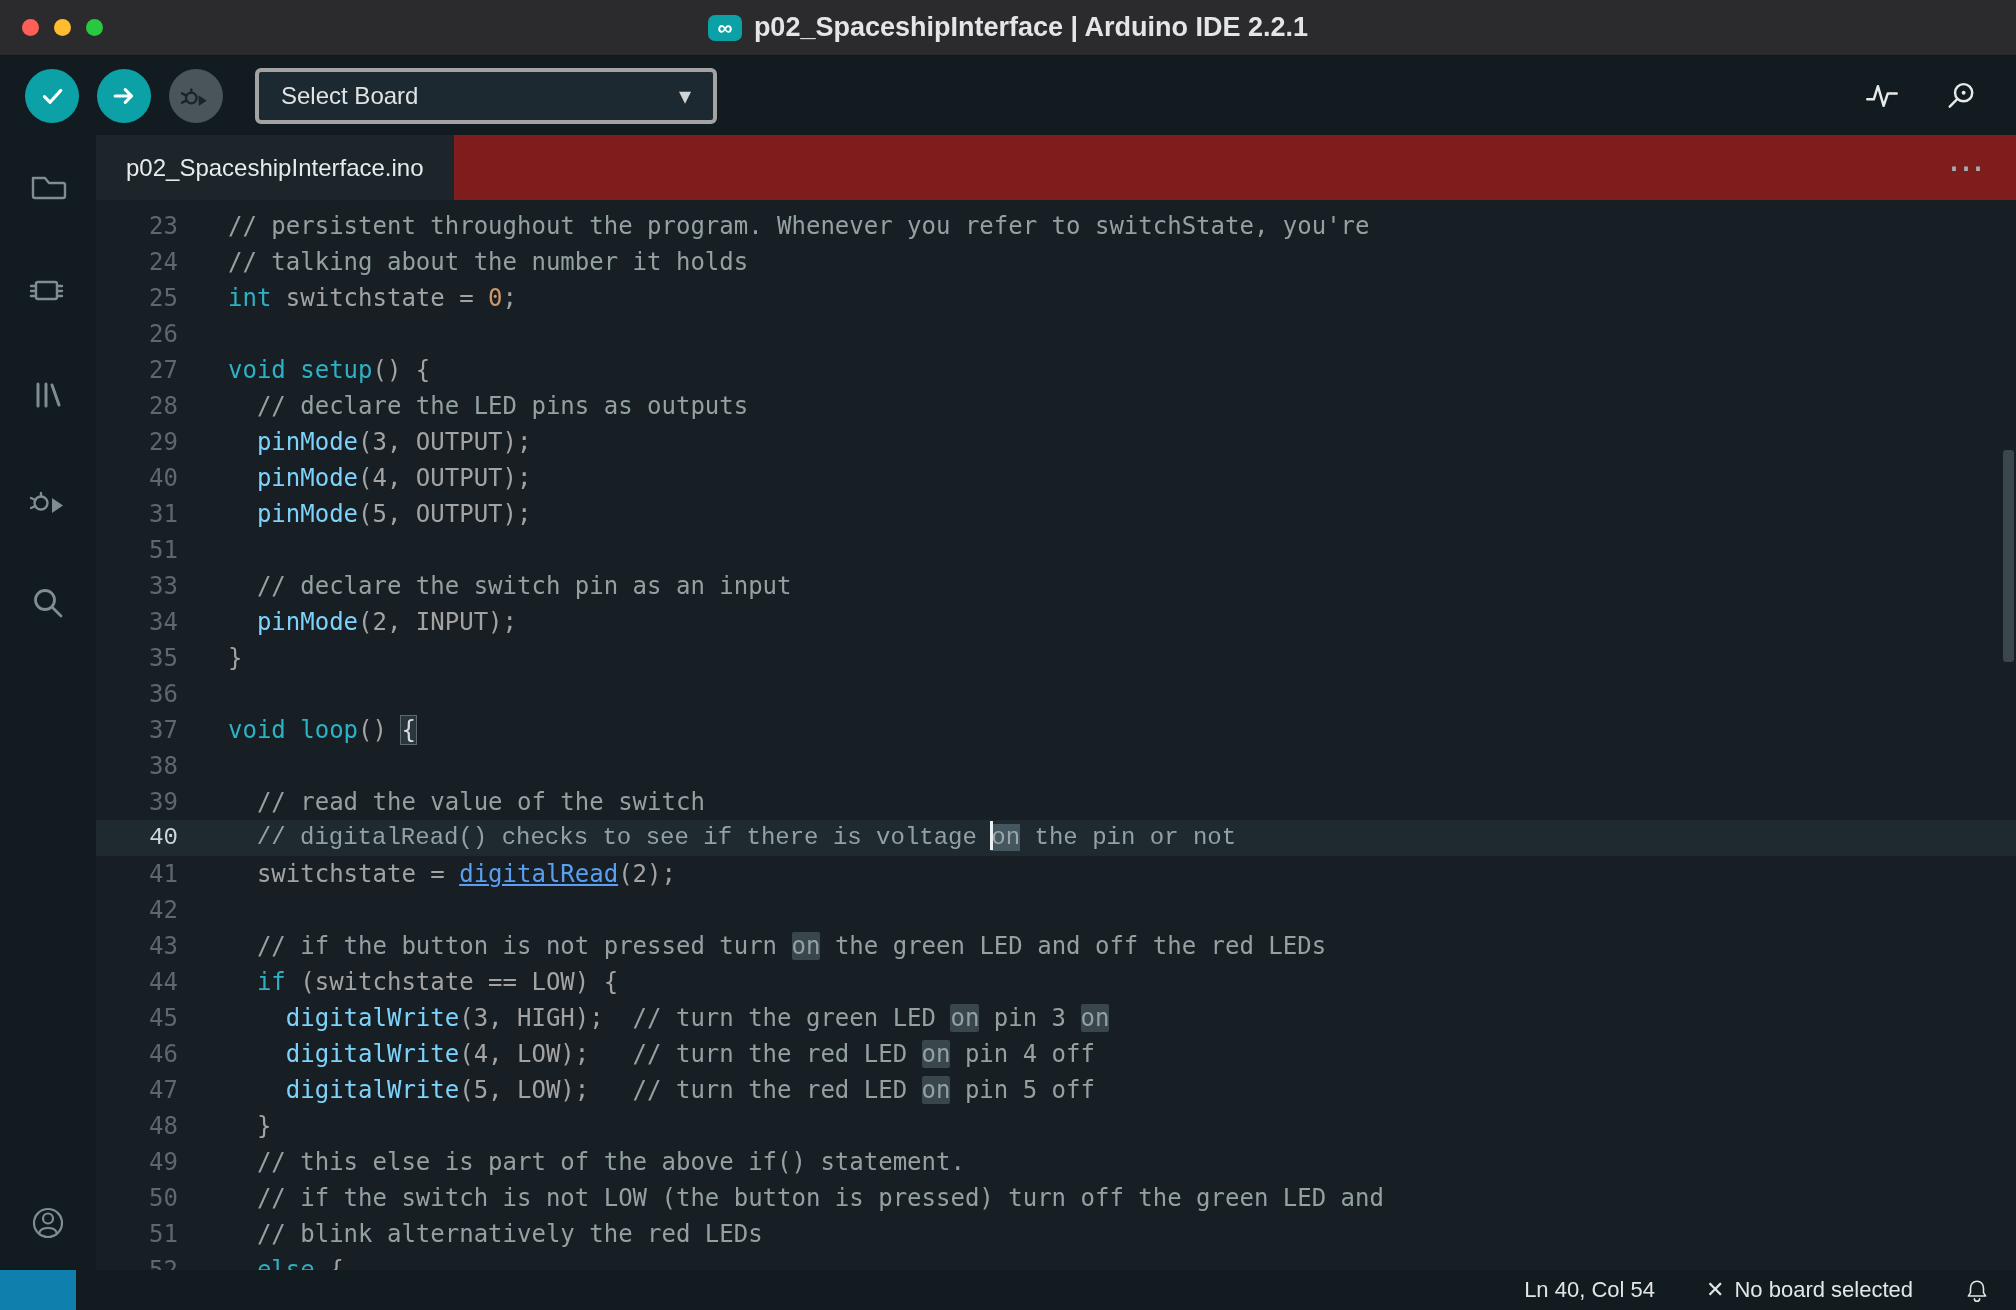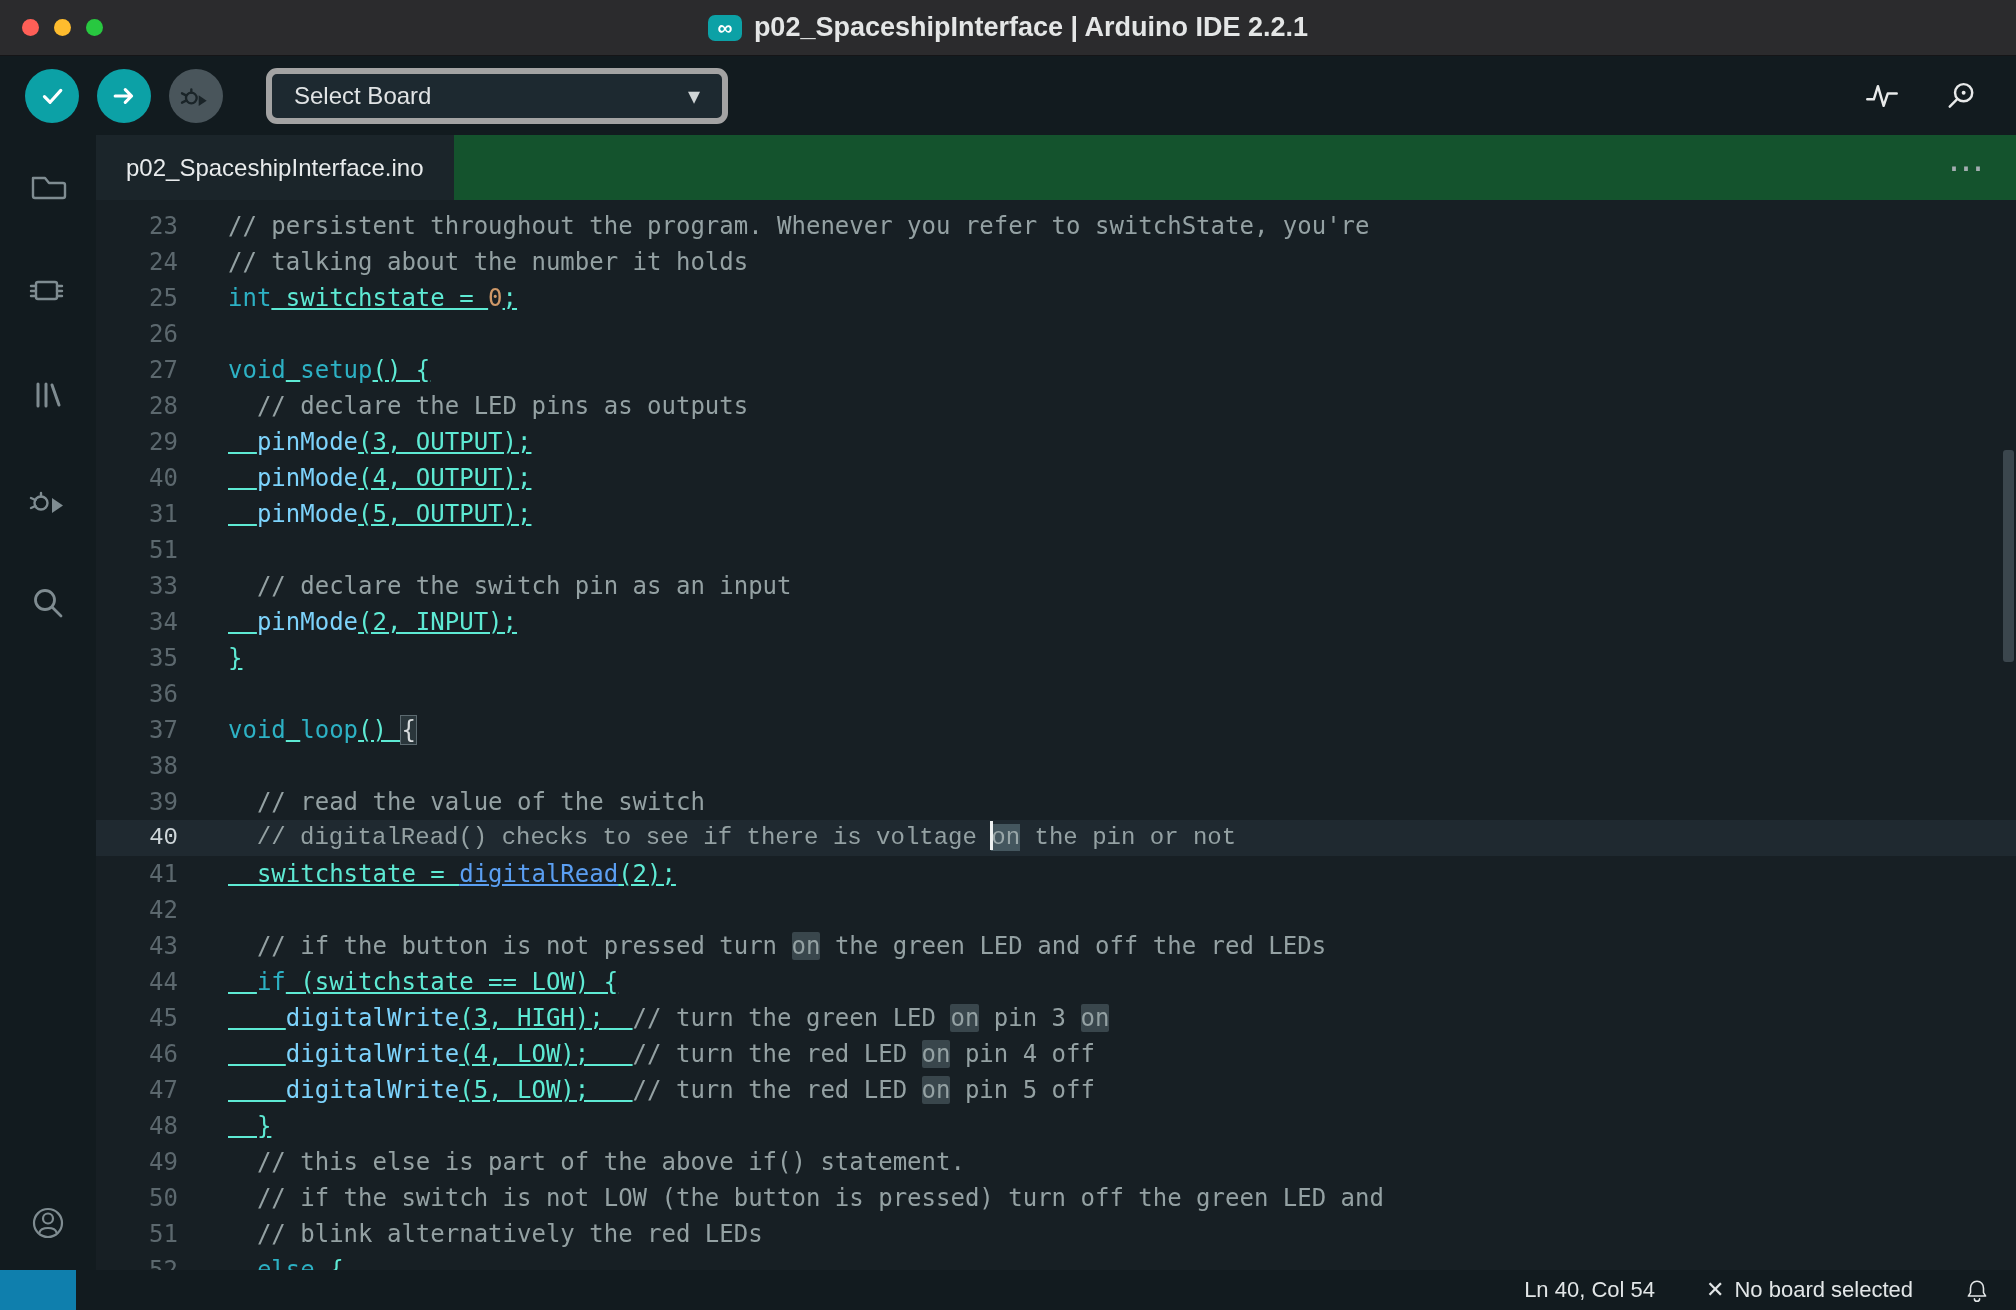--- a/index.html
+++ b/index.html
@@ -16,50 +16,50 @@
                 color:#e4e6e6; font-weight:bold; font-size:27px; }
   .app-icon { width:34px; height:26px; border-radius:7px; background:#0ca1a6; color:#ffffff;
               display:flex; align-items:center; justify-content:center; font-size:21px; font-weight:bold; }
 
   
   .toolbar { height:79px; background:#121b1f; display:flex; align-items:center; padding-left:25px; }
   .round-btn { width:54px; height:54px; border-radius:50%; display:flex; align-items:center;
                justify-content:center; margin-right:18px; flex:none; cursor:pointer; }
   .round-btn.teal { background:#0ca1a6; }
   .round-btn.gray { background:#49555b; }
-  .board-select { margin-left:25px; width:462px; height:56px; background:#1d2930;
-                  border:6px solid #a3a3a3; border-radius:11px; display:flex; align-items:center;
+  .board-select { margin-left:14px; width:462px; height:56px; background:#1d2930;
+                  border:4px solid #a3a3a3; border-radius:6px; display:flex; align-items:center;
                   justify-content:space-between; padding:0 22px; color:#e0e3e4; font-size:24px; }
   .board-caret { color:#cfd5d6; font-size:24px; }
   .toolbar-right { margin-left:auto; display:flex; align-items:center; gap:44px; padding-right:36px; }
   .tb-icon { width:36px; height:36px; color:#e8eaea; }
 
   
   .workspace { display:flex; height:1135px; }
   .sidebar { width:96px; background:#121b1f; display:flex; flex-direction:column; align-items:center; flex:none; }
   .side-box { width:96px; height:104px; display:flex; align-items:center; justify-content:center; cursor:pointer; }
   .side-box svg { width:44px; height:44px; color:#7f8c91; }
   .side-box.account { height:96px; margin-top:auto; }
 
   .editor-col { flex:1; display:flex; flex-direction:column; background:#171f24; min-width:0; }
-  .tabbar { height:65px; background:#14532d; display:flex; align-items:stretch; }
+  .tabbar { height:65px; background:#7f1d1d; display:flex; align-items:stretch; }
   .tab { background:#1b252a; padding:0 30px; display:flex; align-items:center;
          color:#e8ebec; font-size:24px; cursor:pointer; }
   .tab-more { margin-left:auto; align-self:center; padding-right:32px; color:#a3adb0;
               font-size:36px; line-height:1; cursor:pointer; }
 
   
   .editor { flex:1; position:relative; overflow:hidden; padding-top:8px; }
   .code-row { display:flex; height:36px; line-height:36px;
               font-family:"DejaVu Sans Mono", monospace; font-size:24px; white-space:pre; }
   .code-row.active { background:rgba(130,170,190,0.08);font-family:Liberation Mono, monospace; }
   .gutter { width:132px; padding-right:50px; text-align:right; color:#5c686e; flex:none; }
   .code-row.active .gutter { color:#ced6d9; }
   .code-text { white-space:pre; }
-  .tk-pl  { color:#5eead4;text-decoration:underline; }
+  .tk-pl  { color:#a3a3a3; }
   .tk-cm  { color:#94a1a3; }
   .tk-kw  { color:#2db1c4; }
   .tk-fn  { color:#7dd3fc; }
   .tk-fb  { color:#5b9ff2;text-decoration:underline; }
   .tk-num { color:#cf9868; }
   .tk-hl  { color:#94a1a3; background:#39464c; border-radius:2px; }
   .tk-sel { color:#9aa7a9; background:#44565e; }
   .tk-bm  { color:#d8dcdd; background:#2a363b; outline:1px solid #5c6a70; }
   .tk-cursor { display:inline-block; width:3px; height:29px; background:#eef1f1;
                vertical-align:middle; margin:0 -1.5px; position:relative; top:-2px; }

